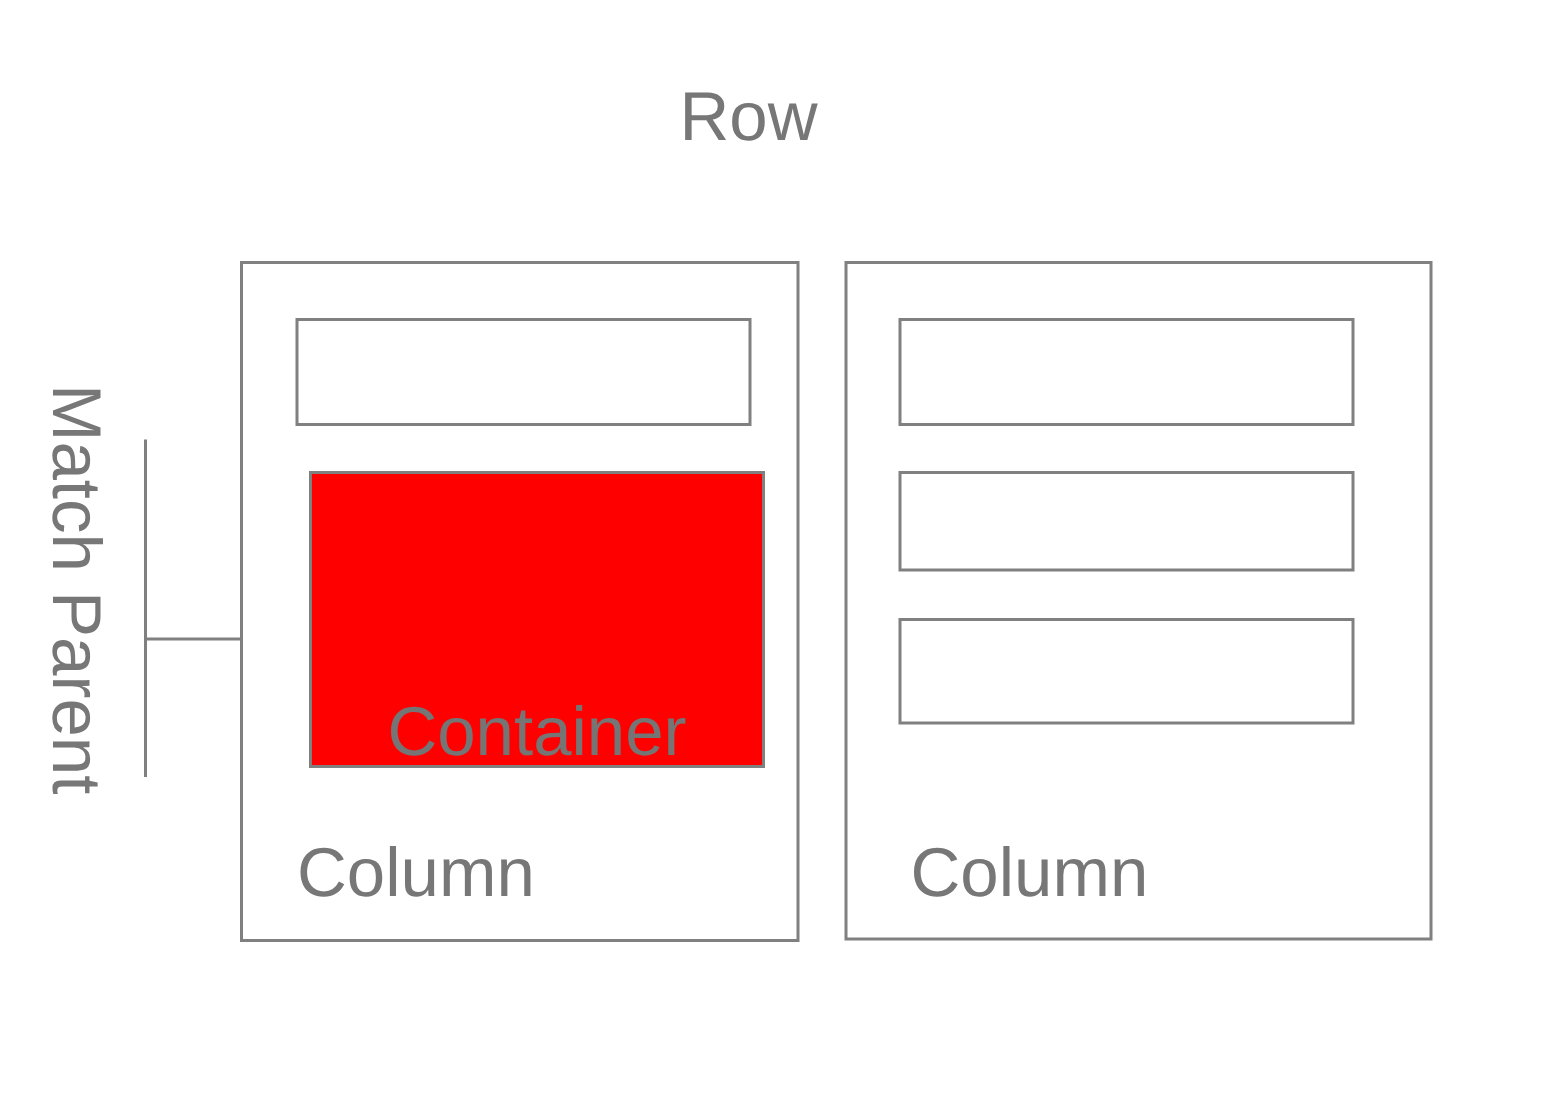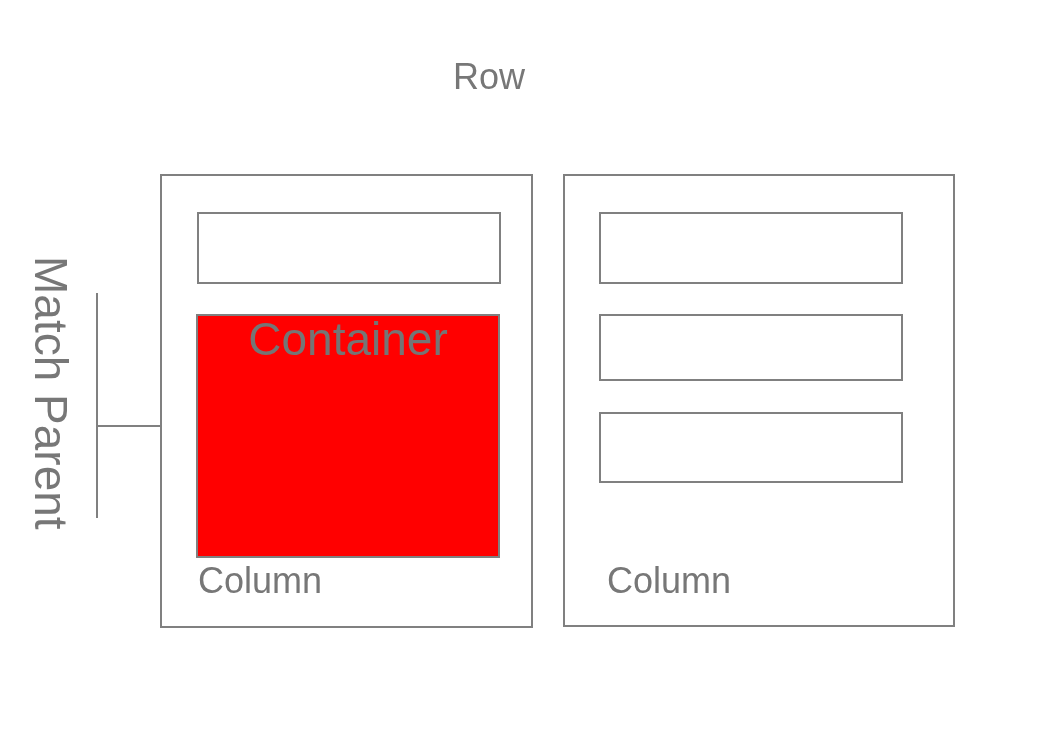--- a/index.html
+++ b/index.html
@@ -14,42 +14,42 @@
     background: #ffffff;
     overflow: hidden;
     font-family: "Liberation Sans", "DejaVu Sans", sans-serif;
     --container-fill: #ff0000;
     --line: #808080;
     --label: #777777;
   }
   .label {
     position: absolute;
     color: var(--label);
-    font-size: 36px;
+    font-size: 46px;
     line-height: 46px;
     white-space: nowrap;
     font-weight: 400;
   }
   .box {
     position: absolute;
     border: 2px solid var(--line);
     background: #ffffff;
     box-sizing: border-box;
   }
   .row-title       { left: 453px; top: 54px; }
   .left-column     { left: 160px; top: 174px; width: 373px; height: 454px; }
   .left-item       { left: 197px; top: 212px; width: 304px; height: 72px; }
   .container-box   {
-    left: 196px; top: 314px; width: 304px; height: 244px;
+    left: 206px; top: 314px; width: 304px; height: 198px;
     background: var(--container-fill);
     border: 2px solid var(--line);
     position: absolute;
     box-sizing: border-box;
     display: flex;
-    align-items: flex-start;
+    align-items: flex-end;
     justify-content: center;
   }
   .container-text  {
     color: #757575;
     font-size: 46px;
     line-height: 46px;
     white-space: nowrap;
   }
   .left-col-label  { left: 198px; top: 558px; }
   .right-column    { left: 563px; top: 174px; width: 392px; height: 453px; }

